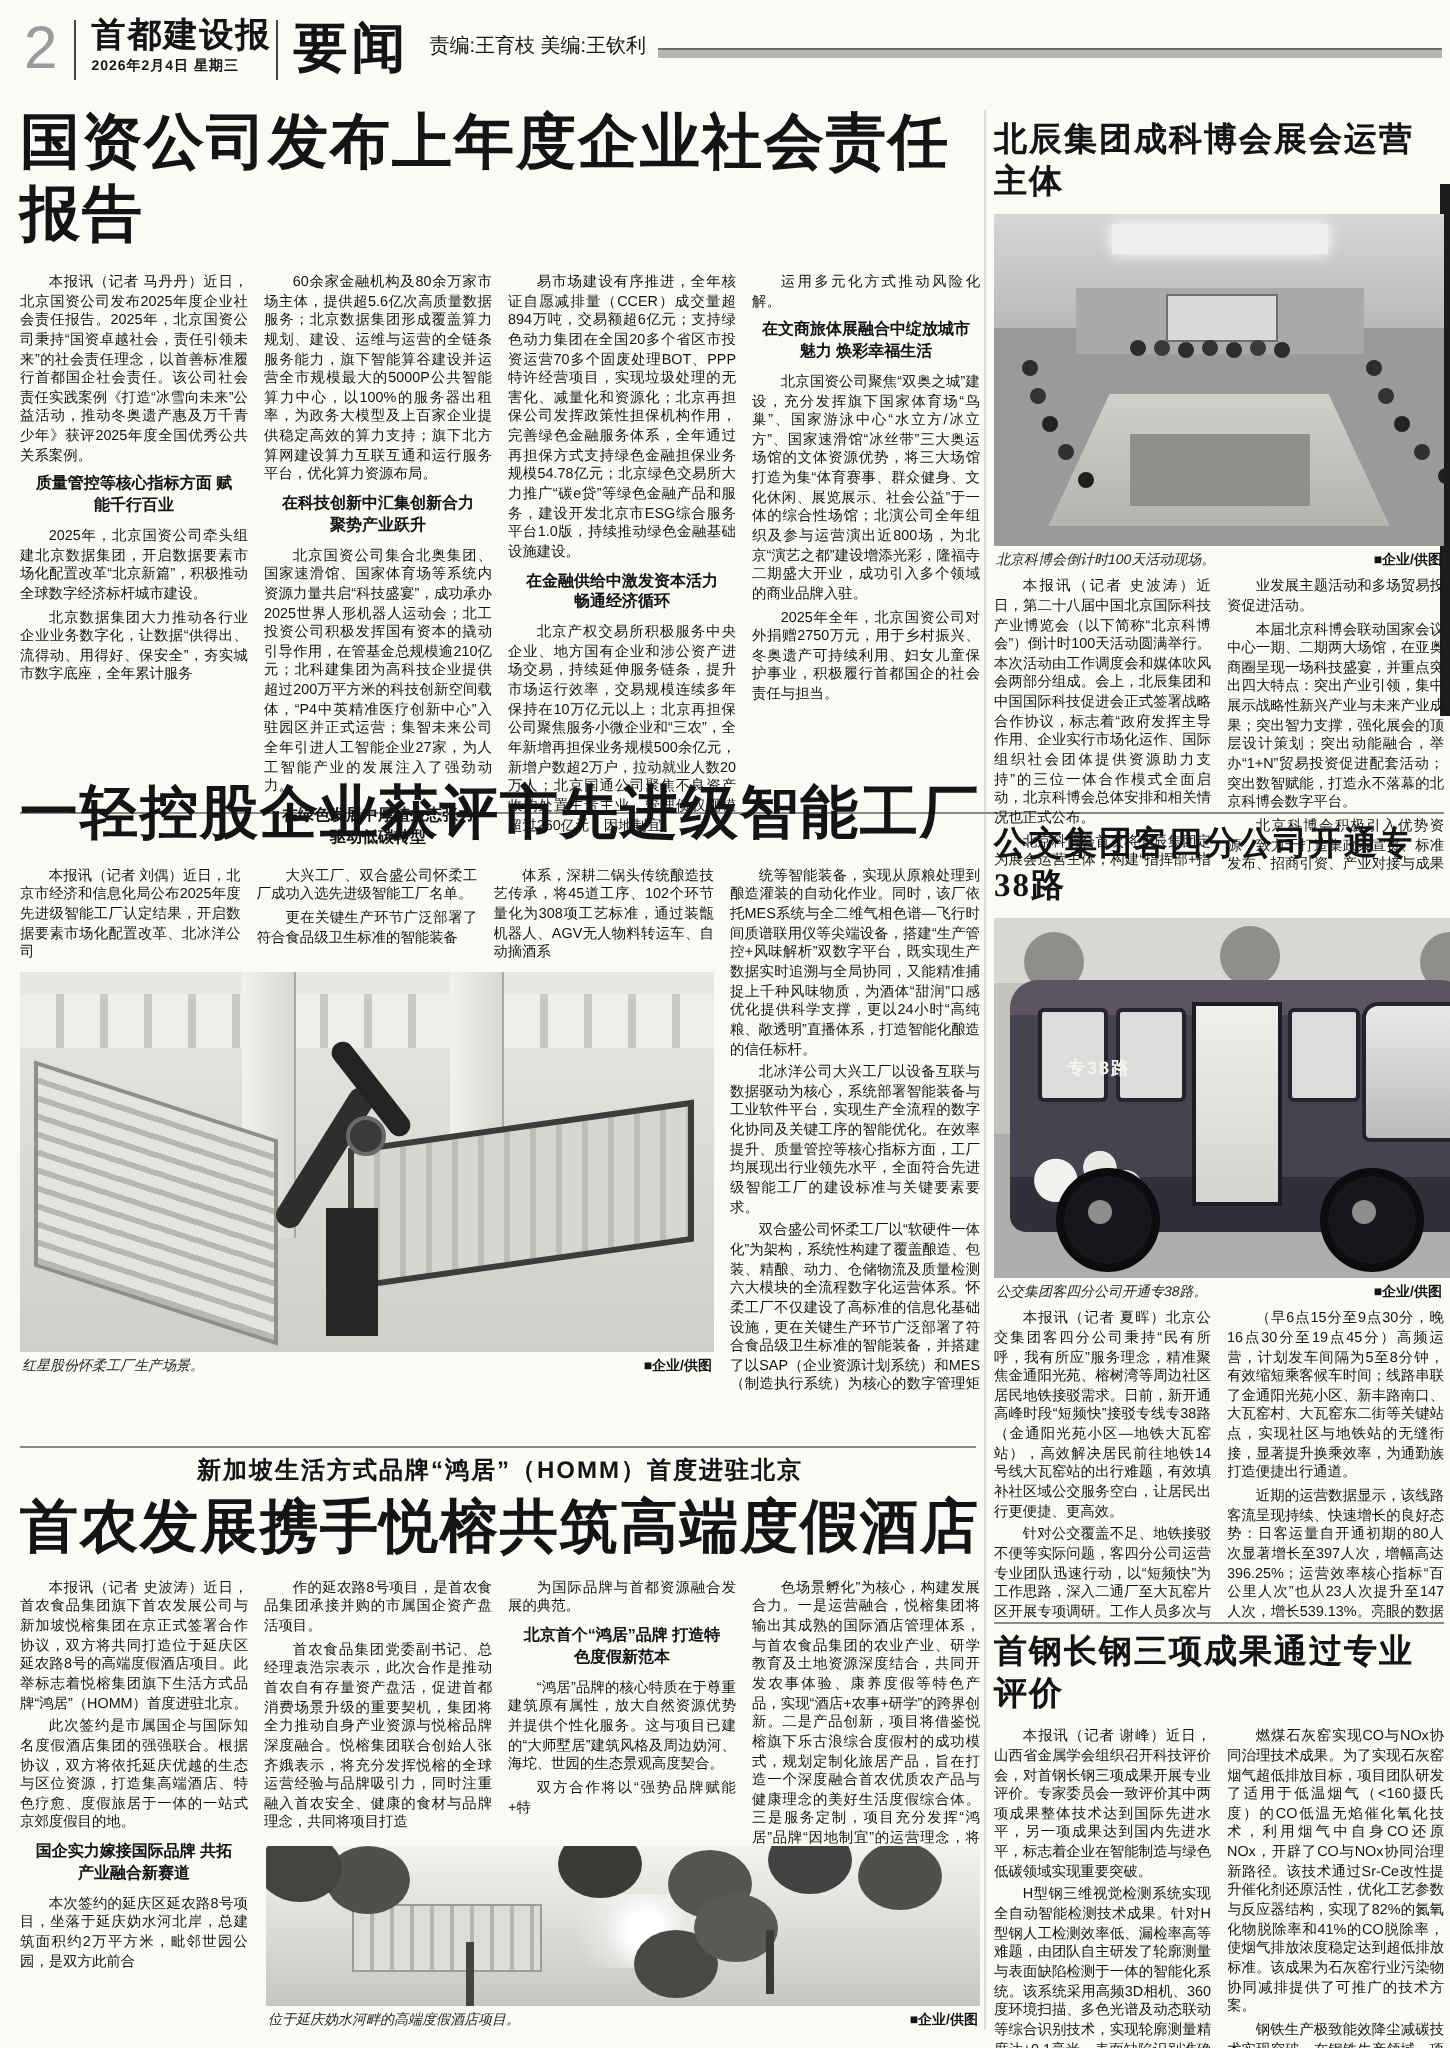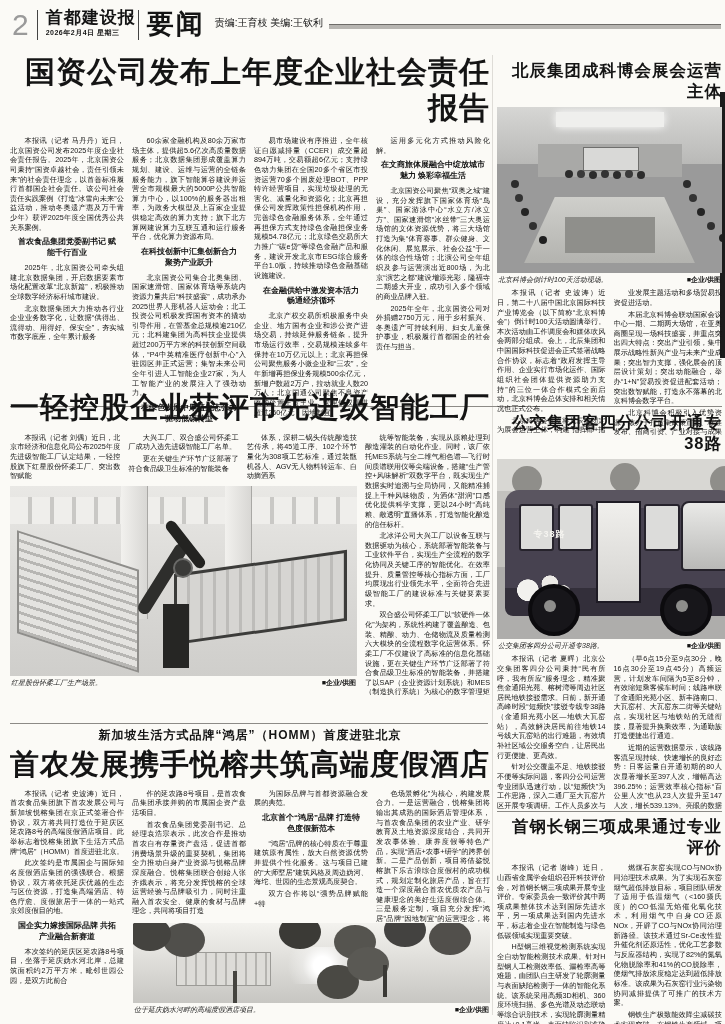--- a/index.html
+++ b/index.html
@@ -10,22 +10,22 @@
   .pagenum{font-size:30px;color:#9a9a9a;font-weight:400;line-height:34px;margin-right:6px;}
   .vrule{width:1px;background:#444;height:30px;margin:2px 8px 0 2px;}
   .masthead{display:flex;flex-direction:column;}
   .paper-name{font-size:17px;font-weight:bold;letter-spacing:1px;line-height:19px;}
   .paper-date{font-size:7px;font-weight:bold;letter-spacing:.5px;margin-top:1px;}
   .section-name{font-size:27px;font-weight:900;letter-spacing:2px;line-height:32px;margin-top:0;}
   .editors{font-size:10px;margin:8px 0 0 10px;white-space:nowrap;}
   .hdr-bar{flex:1;margin:16px 0 0 6px;height:4px;background:#b7b5b1;border-top:1px solid #6d6b68;}
   
   .art{position:absolute;}
-  .headline{font-weight:900;text-align:right;letter-spacing:1px;
-            font-family:Liberation Sans, sans-serif;}
+  .headline{font-weight:900;text-align:left;letter-spacing:1px;
+            font-family:Liberation Serif, serif;}
   .h-main{font-size:30px;line-height:1.2;margin:2px 0 10px;}
   .h-side{font-size:16.5px;line-height:1.25;margin:0 0 6px;}
   .kicker{font-size:12px;font-weight:bold;text-align:center;margin:0 0 3px;letter-spacing:1px;}
   .cols{display:flex;gap:8px;}
   .col{flex:1;font-size:7.2px;line-height:1.34;text-align:justify;overflow:hidden;}
   .para{text-indent:2em;margin:0 0 2px;}
   .subhead{font-weight:bold;text-align:center;font-size:8px;line-height:1.35;margin:5px 4px 4px;text-indent:0;}
   .cap-row{display:flex;justify-content:space-between;align-items:flex-end;font-size:7px;margin:2px 1px 3px;}
   .cap-text{font-style:italic;color:#222;}
   .cap-credit{font-weight:bold;white-space:nowrap;}
@@ -105,21 +105,21 @@
   <div class="rule-h" style="left:10px;top:406px;width:712px;"></div>
   <div class="rule-h" style="left:10px;top:723px;width:478px;"></div>
   <div class="rule-h" style="left:497px;top:811px;width:225px;"></div>
   <div class="edge-bar"></div>
 
   <div class="art" style="left:10px;top:52px;width:480px;height:350px;">
     <div class="headline h-main">国资公司发布上年度企业社会责任报告</div>
     <div class="cols" style="height:292px;">
       <div class="col">
           <div class="para">本报讯（记者 马丹丹）近日，北京国资公司发布2025年度企业社会责任报告。2025年，北京国资公司秉持“国资卓越社会，责任引领未来”的社会责任理念，以首善标准履行首都国企社会责任。该公司社会责任实践案例《打造“冰雪向未来”公益活动，推动冬奥遗产惠及万千青少年》获评2025年度全国优秀公共关系案例。</div>
-          <div class="subhead">首农食品集团党委副书记 赋能千行百业</div>
+          <div class="subhead">质量管控等核心指标方面 赋能千行百业</div>
           <div class="para">2025年，北京国资公司牵头组建北京数据集团，开启数据要素市场化配置改革“北京新篇”，积极推动全球数字经济标杆城市建设。</div>
           <div class="para">北京数据集团大力推动各行业企业业务数字化，让数据“供得出、流得动、用得好、保安全”，夯实城市数字底座，全年累计服务</div>
         </div>
       <div class="col">
           <div class="para">60余家金融机构及80余万家市场主体，提供超5.6亿次高质量数据服务；北京数据集团形成覆盖算力规划、建设、运维与运营的全链条服务能力，旗下智能算谷建设并运营全市规模最大的5000P公共智能算力中心，以100%的服务器出租率，为政务大模型及上百家企业提供稳定高效的算力支持；旗下北方算网建设算力互联互通和运行服务平台，优化算力资源布局。</div>
           <div class="subhead">在科技创新中汇集创新合力 聚势产业跃升</div>
           <div class="para">北京国资公司集合北奥集团、国家速滑馆、国家体育场等系统内资源力量共启“科技盛宴”，成功承办2025世界人形机器人运动会；北工投资公司积极发挥国有资本的撬动引导作用，在管基金总规模逾210亿元；北科建集团为高科技企业提供超过200万平方米的科技创新空间载体，“P4中英精准医疗创新中心”入驻园区并正式运营；集智未来公司全年引进人工智能企业27家，为人工智能产业的发展注入了强劲动力。</div>
           <div class="subhead">在绿色发展中厚植生态张力 驱动低碳转型</div>
         </div>
       <div class="col">
@@ -165,21 +165,21 @@
         </div>
     </div>
   </div>
 
   <div class="art" style="left:10px;top:388px;width:480px;height:306px;">
     <div class="headline h-main" style="font-size:29px;margin-bottom:8px;">一轻控股企业获评市先进级智能工厂</div>
     <div style="display:flex;gap:8px;">
       <div style="width:347px;">
         <div class="cols" style="height:50px;">
           <div class="col">
-              <div class="para">本报讯（记者 刘偶）近日，北京市经济和信息化局公布2025年度先进级智能工厂认定结果，一轻控股旗下红星股份怀柔工厂、突出数智赋能</div>
+              <div class="para">本报讯（记者 刘偶）近日，北京市经济和信息化局公布2025年度先进级智能工厂认定结果，开启数据要素市场化配置改革、北冰洋公司</div>
             </div>
           <div class="col">
               <div class="para">大兴工厂、双合盛公司怀柔工厂成功入选先进级智能工厂名单。</div>
               <div class="para">更在关键生产环节广泛部署了符合食品级卫生标准的智能装备</div>
             </div>
           <div class="col">
               <div class="para">体系，深耕二锅头传统酿造技艺传承，将45道工序、102个环节量化为308项工艺标准，通过装甑机器人、AGV无人物料转运车、自动摘酒系</div>
             </div>
         </div>
         <div class="ph fact" style="width:347px;height:190px;margin-top:3px;">

